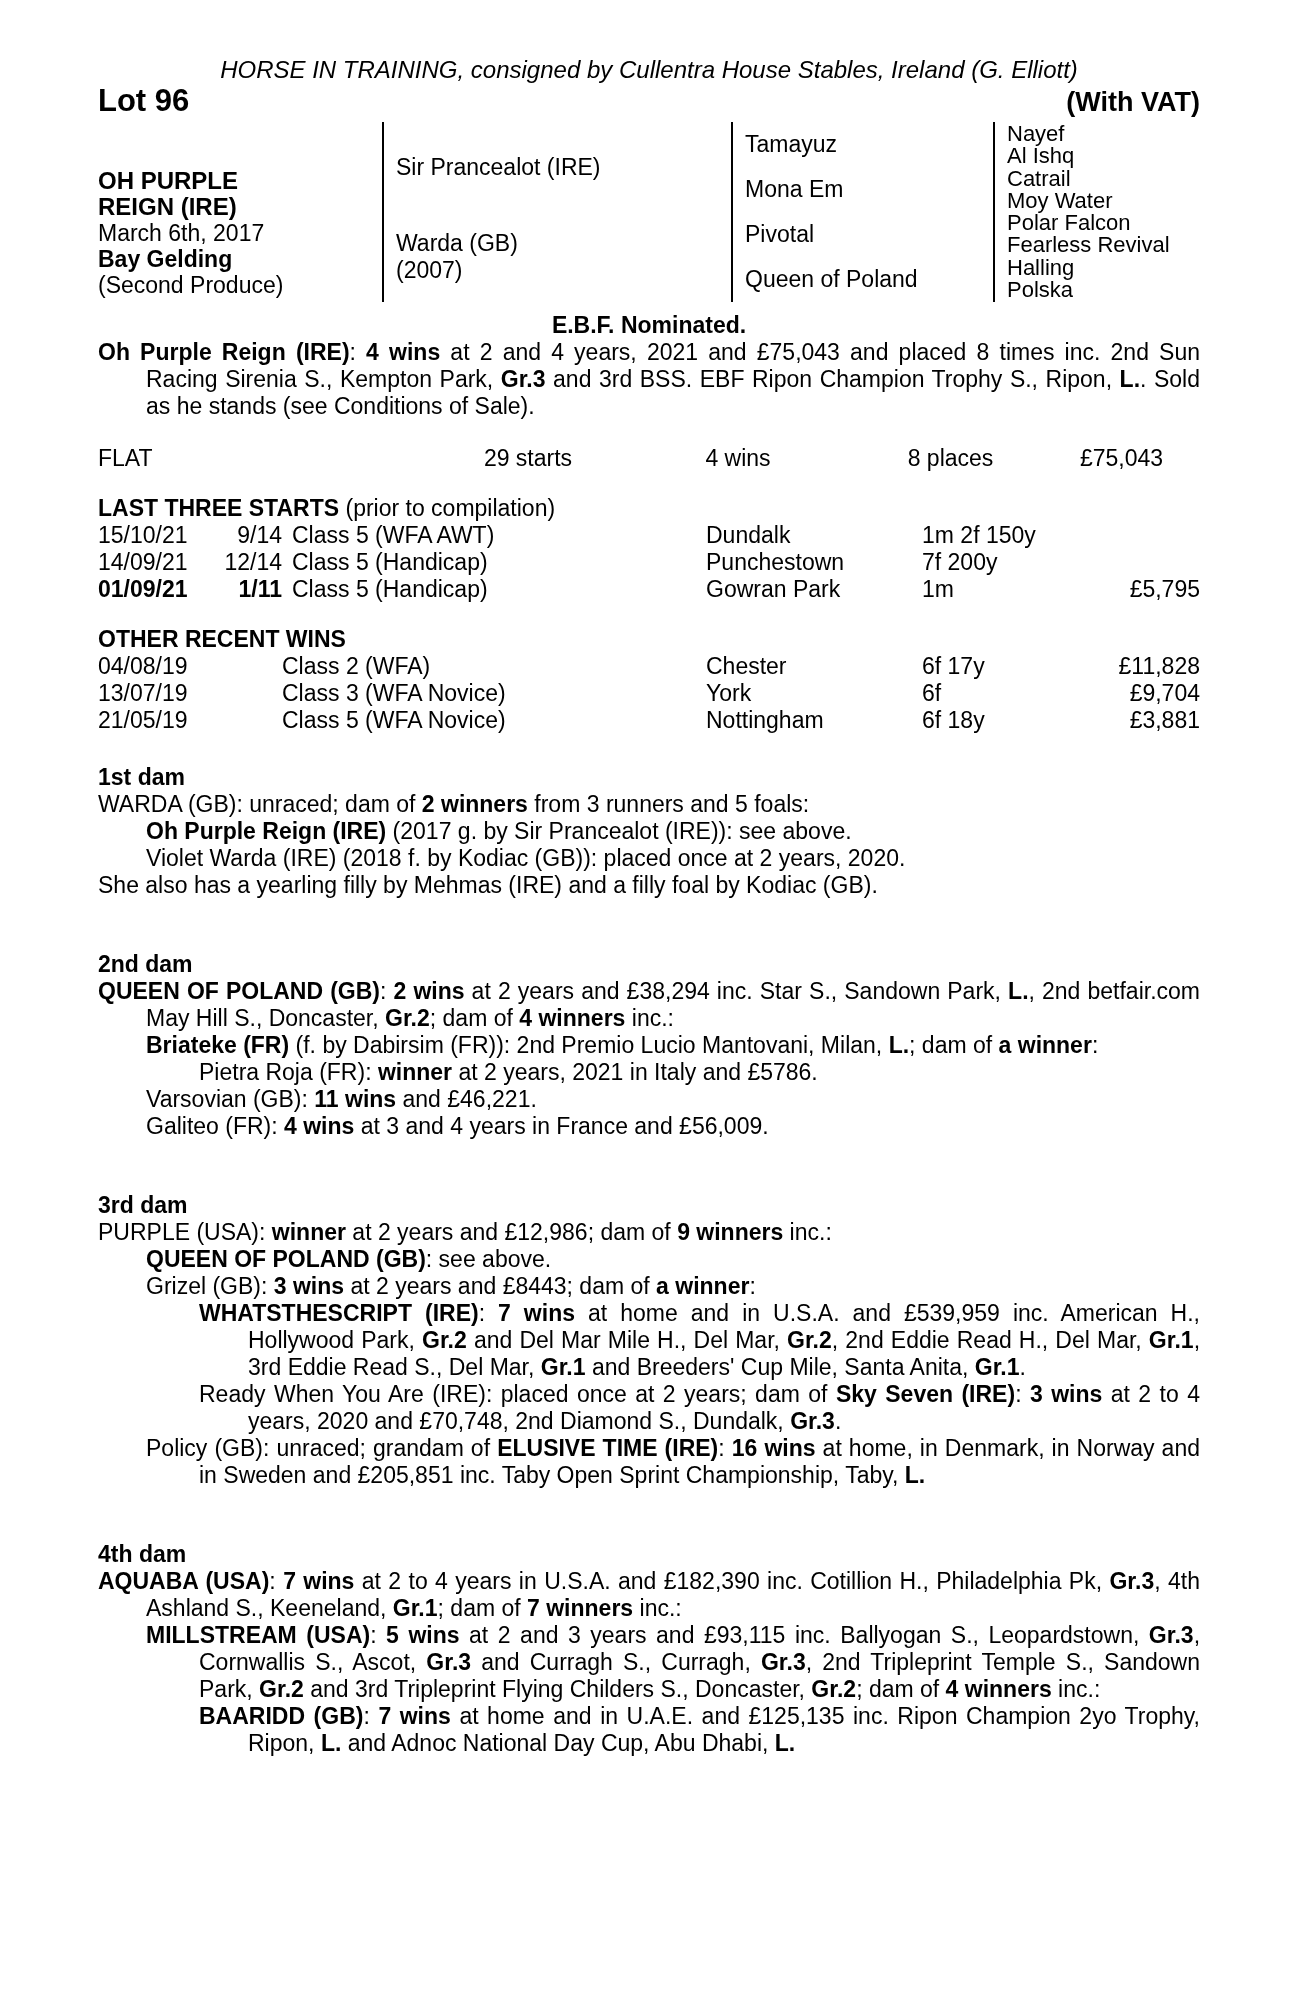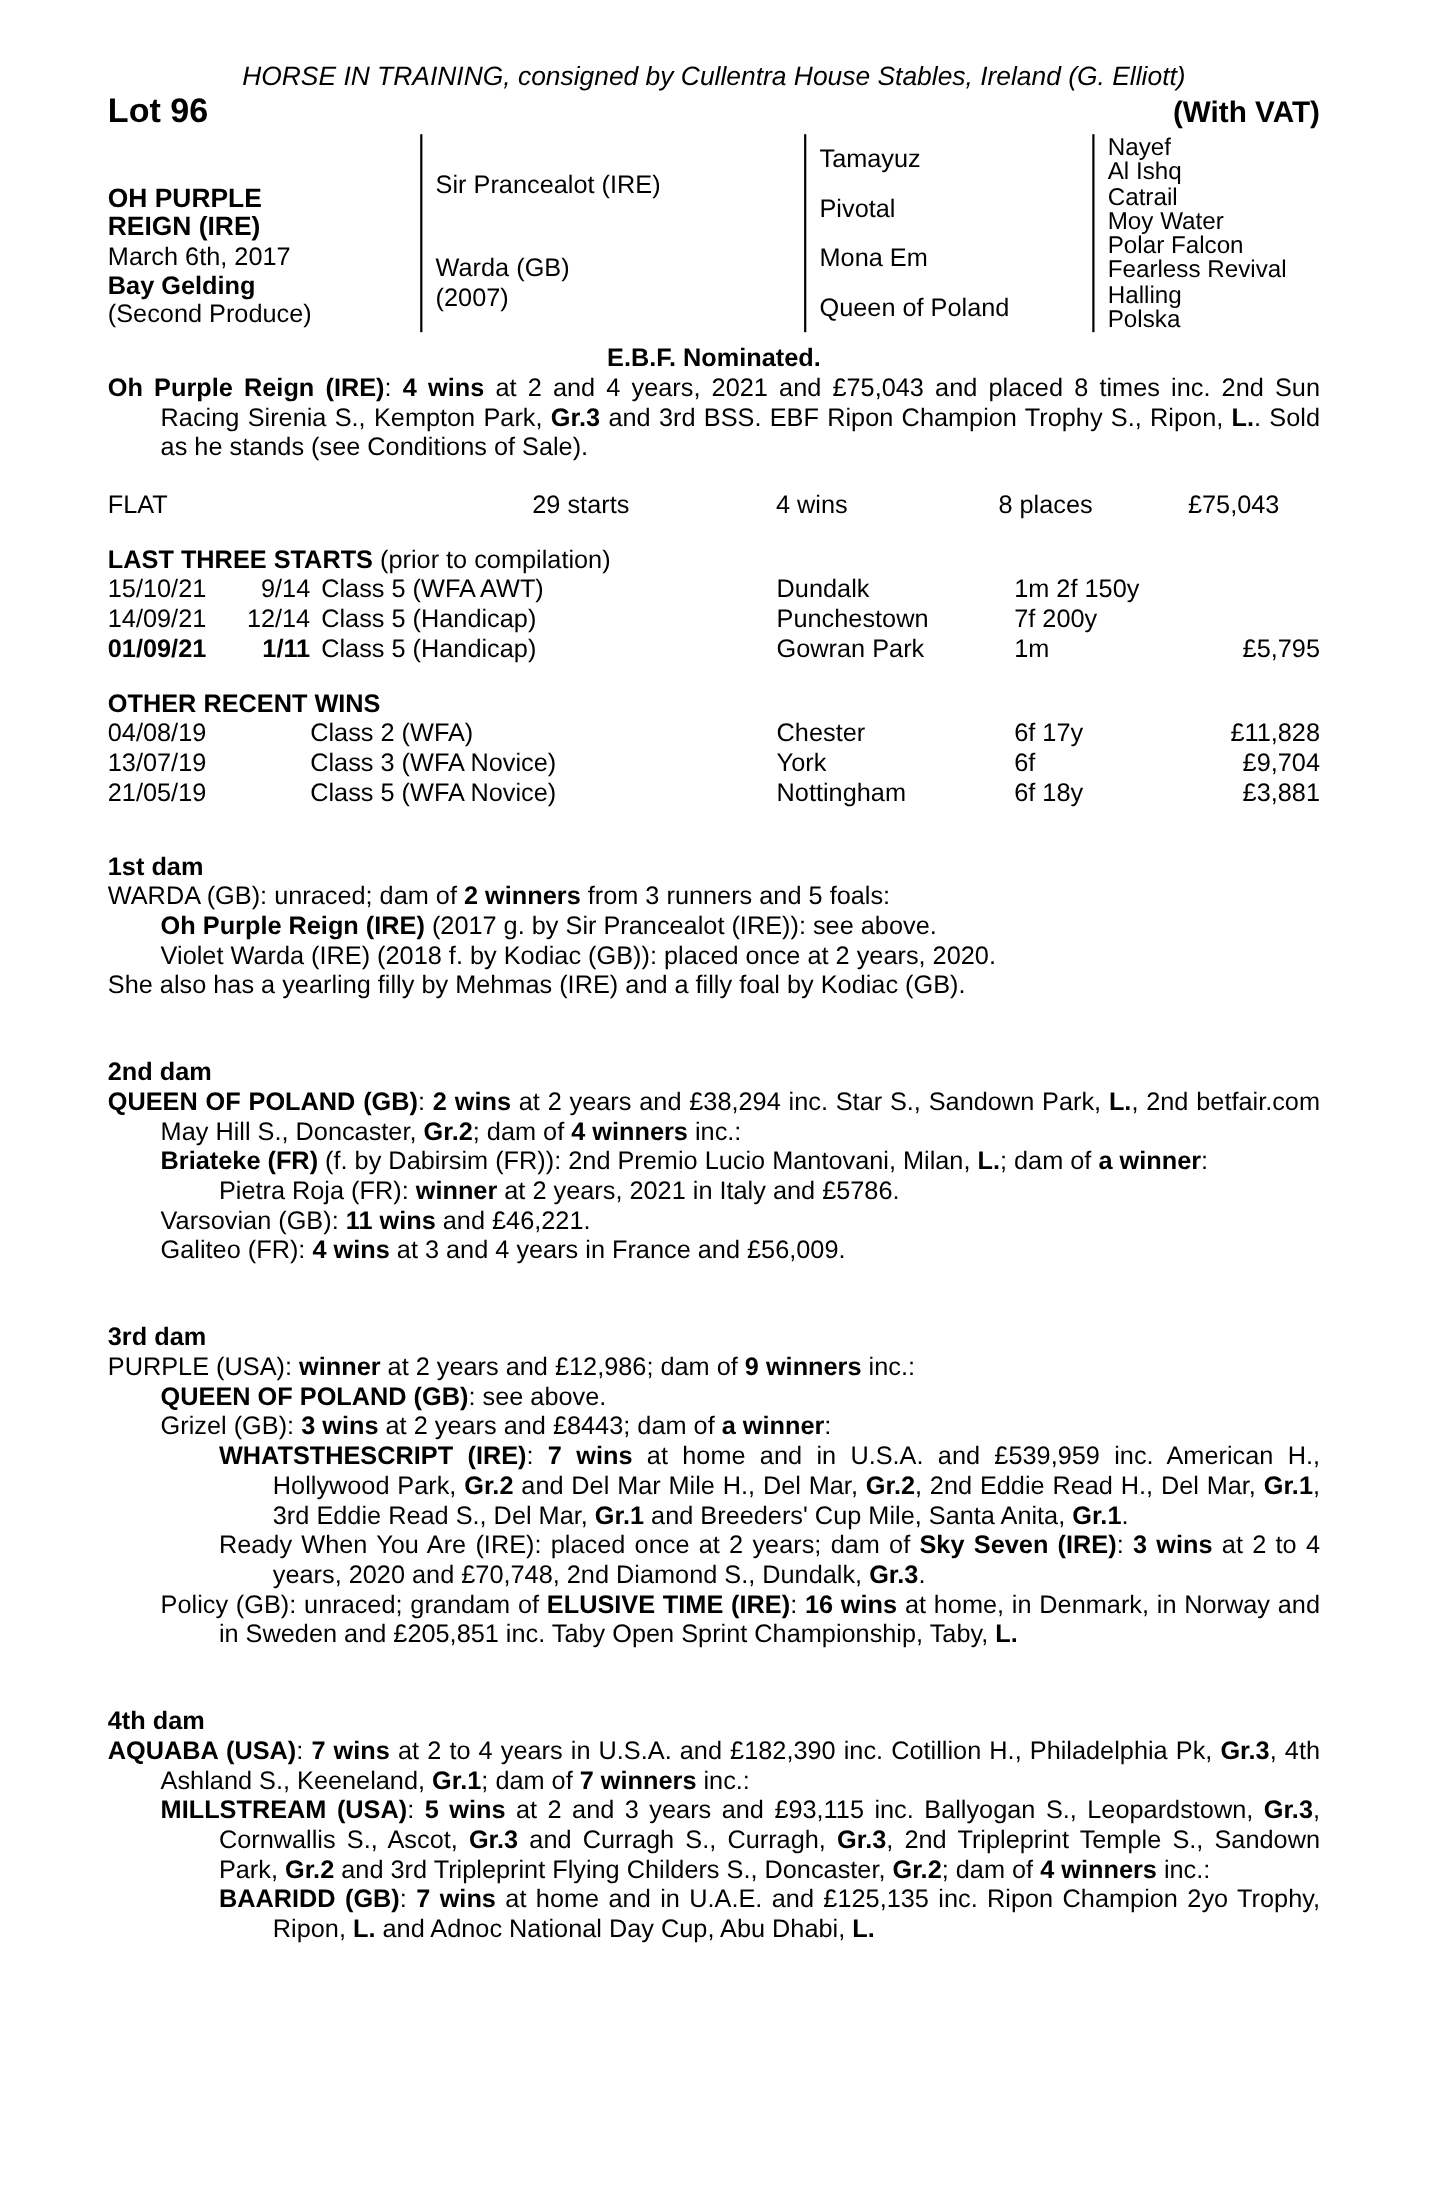--- a/index.html
+++ b/index.html
@@ -40,21 +40,21 @@
   .sec-head .sub{font-weight:normal;}
 
   .lts-row{display:grid;grid-template-columns:112px 72px 420px 216px 166px 1fr;}
   .lts-row .pos{text-align:right;}
   .lts-row .race{padding-left:10px;}
   .orw-row{display:grid;grid-template-columns:184px 420px 216px 166px 1fr;}
   .cell-course,.cell-dist{padding-left:4px;}
   .cell-prize{text-align:right;}
 
   .dam-heading{font-weight:bold;}
-  .dam-sec-first .dam-heading{margin-top:40px;}
+  .dam-sec-first .dam-heading{margin-top:30px;}
   .dam-sec .dam-heading{margin-top:52px;}
 </style>
 </head>
 <body>
 
 <div class="content">
 
   <div class="consignor">HORSE IN TRAINING, consigned by Cullentra House Stables, Ireland (G. Elliott)</div>
 
   <div class="lot-row">
@@ -77,24 +77,24 @@
       <div class="half">
         <div>Warda (GB)</div>
         <div>(2007)</div>
       </div>
     </div>
     <div class="ped-col3" id="gp-col">
         <div class="quarter">
           <span>Tamayuz</span>
         </div>
         <div class="quarter">
+          <span>Mona Em</span>
+        </div>
+        <div class="quarter">
           <span>Pivotal</span>
-        </div>
-        <div class="quarter">
-          <span>Mona Em</span>
         </div>
         <div class="quarter">
           <span>Queen of Poland</span>
         </div>
       </div>
     <div class="ped-col4" id="ggp-col">
         <div>Nayef</div>
         <div>Al Ishq</div>
         <div>Catrail</div>
         <div>Moy Water</div>

